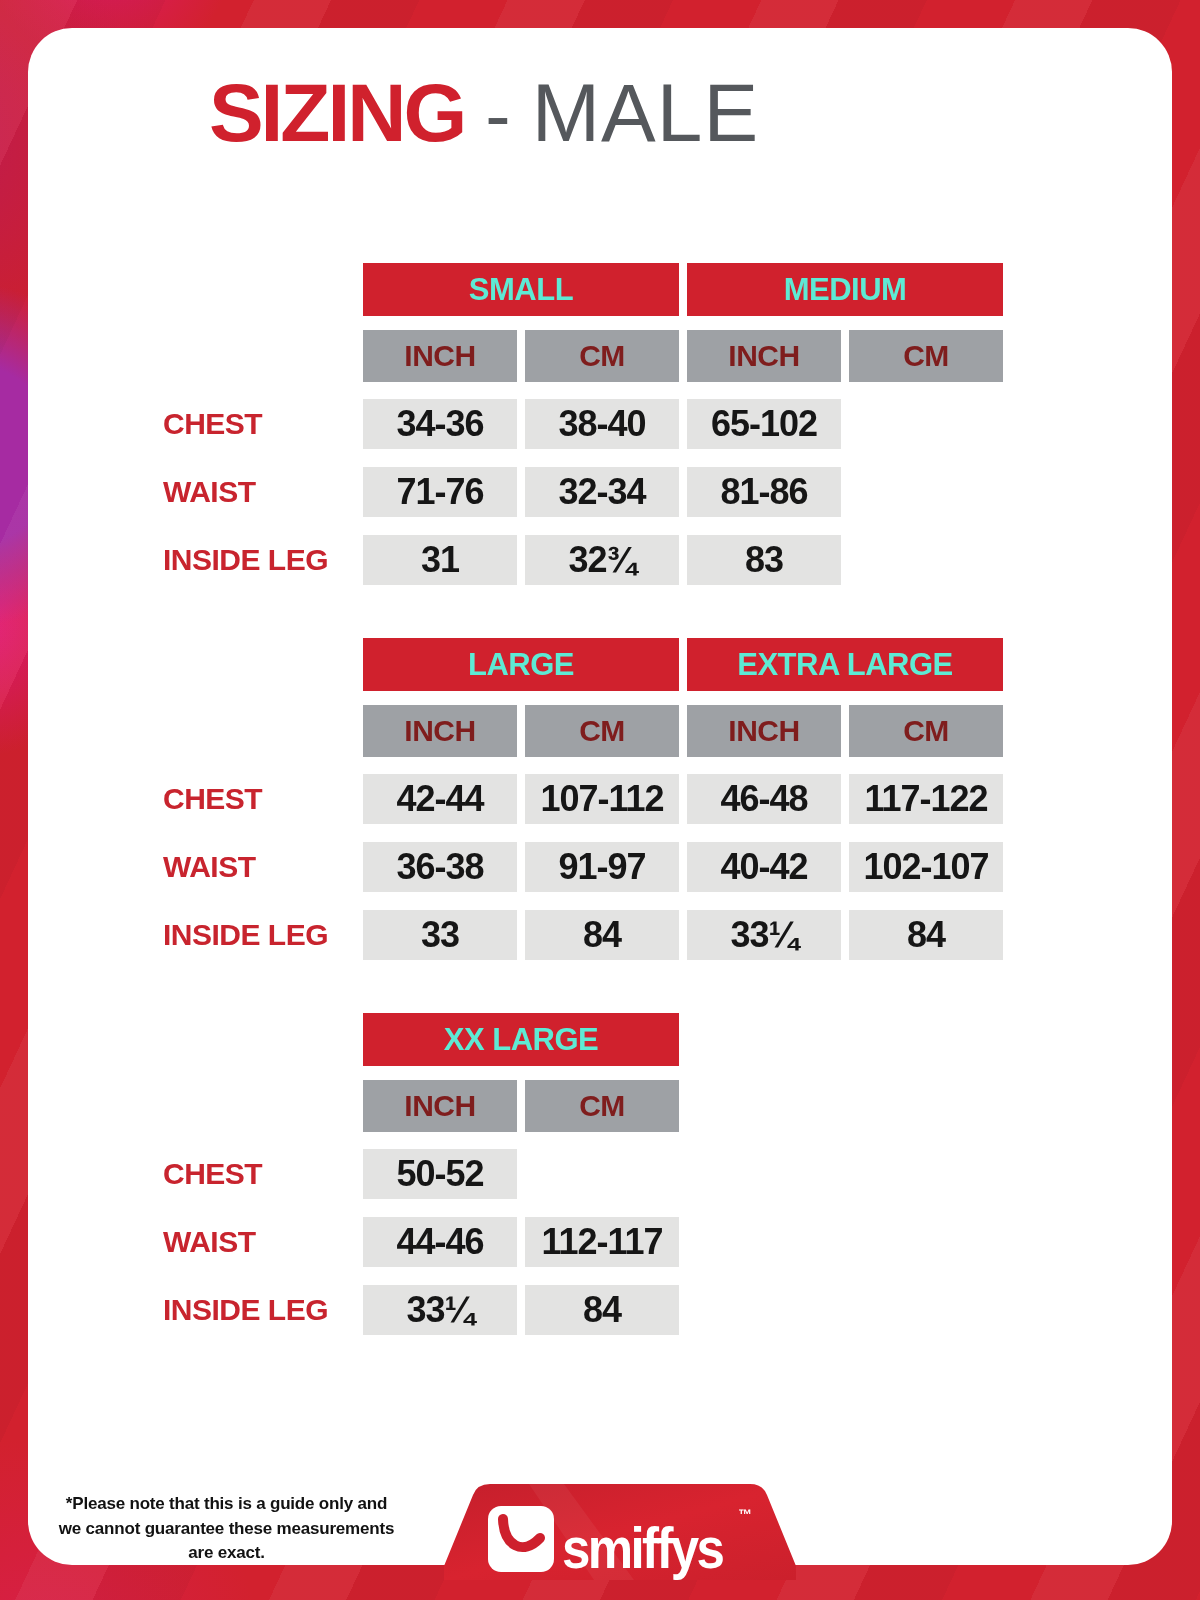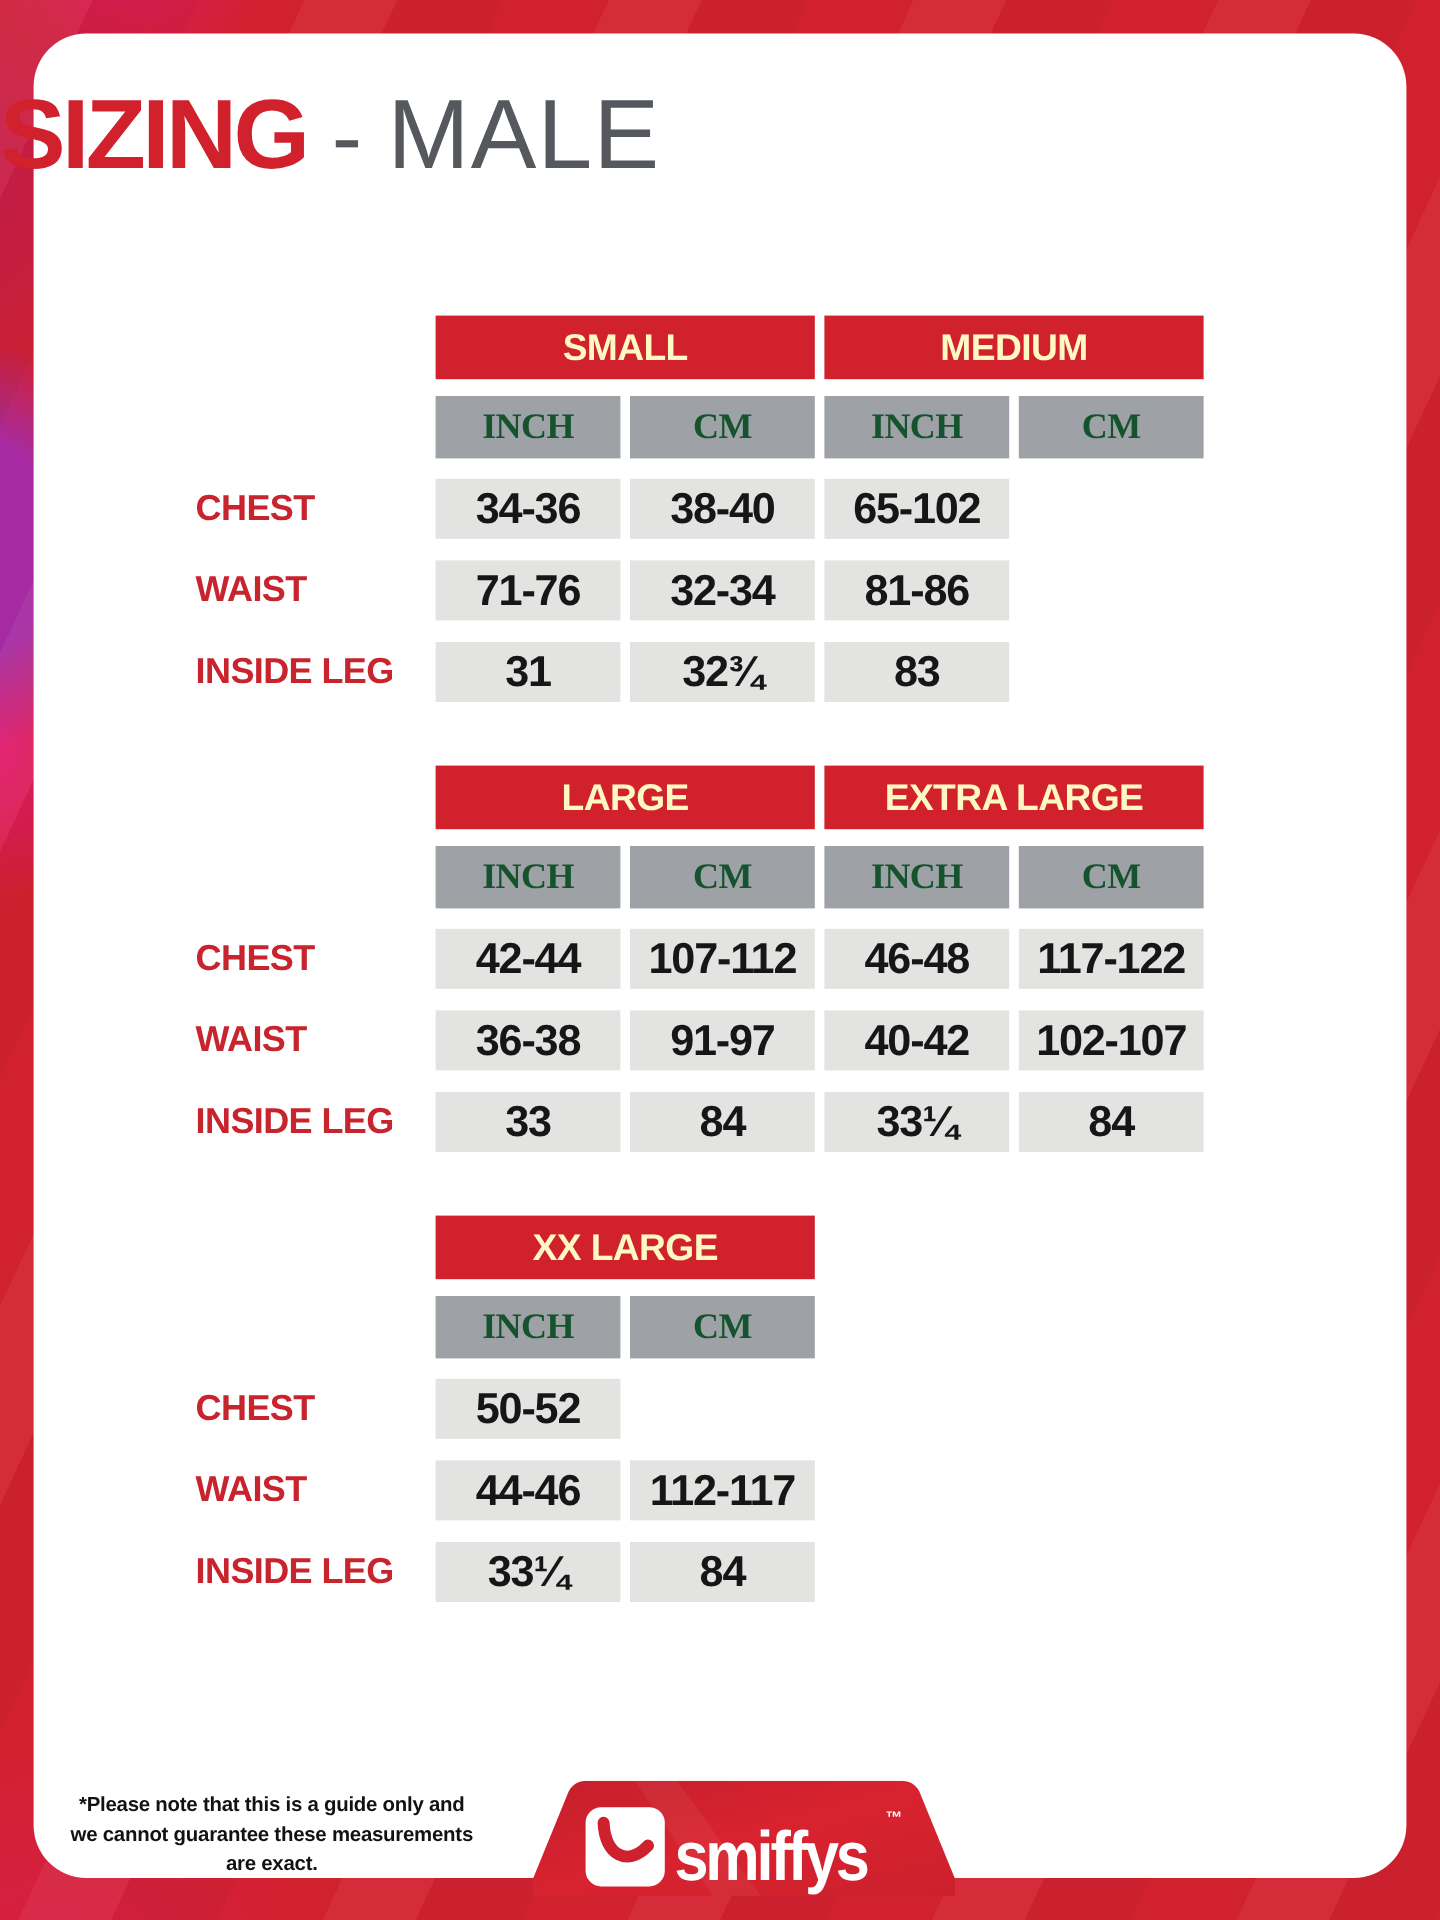--- a/index.html
+++ b/index.html
@@ -16,21 +16,21 @@
       radial-gradient(circle 360px at 40px 1660px, #d81f49 0%, rgba(216,31,73,0) 62%),
       linear-gradient(#d2212e, #d2212e);
   }
 
   .card {
     position:absolute; left:28px; top:28px; width:1144px; height:1537px;
     background:#ffffff; border-radius:44px; z-index:1;
   }
 
   
-  .title { position:absolute; top:72px; left:0; width:968px; text-align:left; z-index:2; line-height:1; }
+  .title { position:absolute; top:72px; left:0; width:968px; text-align:center; z-index:2; line-height:1; }
   .title .primary   { color:#d0212d; font-weight:bold; font-size:82px; letter-spacing:-3px; }
   .title .separator { color:#55585c; font-weight:normal; font-size:76px; }
   .title .secondary { color:#55585c; font-weight:normal; font-size:82px; letter-spacing:1px; }
 
   
   .size-table { position:absolute; left:163px; z-index:2; }
   .t1 { top:263px; } .t2 { top:638px; } .t3 { top:1013px; }
 
   .trow { display:flex; column-gap:8px; }
   .row-header { margin-bottom:14px; }
@@ -38,26 +38,26 @@
   .row-data   { margin-bottom:18px; }
 
   .lbl-spacer { width:192px; flex:none; }
   .rlabel {
     width:192px; flex:none; display:flex; align-items:center;
     color:#c8242e; font-weight:bold; font-size:30px; letter-spacing:-0.5px;
   }
   .size-header {
     width:316px; flex:none; height:53px; background:#d0212d;
     display:flex; align-items:center; justify-content:center;
-    color:#fef9c3; font-weight:bold; font-size:31px; letter-spacing:-0.5px;
+    color:#5eead4; font-weight:bold; font-size:31px; letter-spacing:-0.5px;
   }
   .unit {
     width:154px; flex:none; height:52px; background:#9ea1a5;
     display:flex; align-items:center; justify-content:center;
-    color:#14532d; font-weight:bold; font-size:30px; letter-spacing:-0.5px;font-family:Liberation Serif, serif;
+    color:#7f1d1d; font-weight:bold; font-size:30px; letter-spacing:-0.5px;
   }
   .cell {
     width:154px; flex:none; height:50px; background:#e3e3e2;
     display:flex; align-items:center; justify-content:center;
     color:#161616; font-weight:bold; font-size:36px; letter-spacing:-1px;
   }
 
   
   .note {
     position:absolute; left:54px; top:1492px; width:345px; z-index:2;

